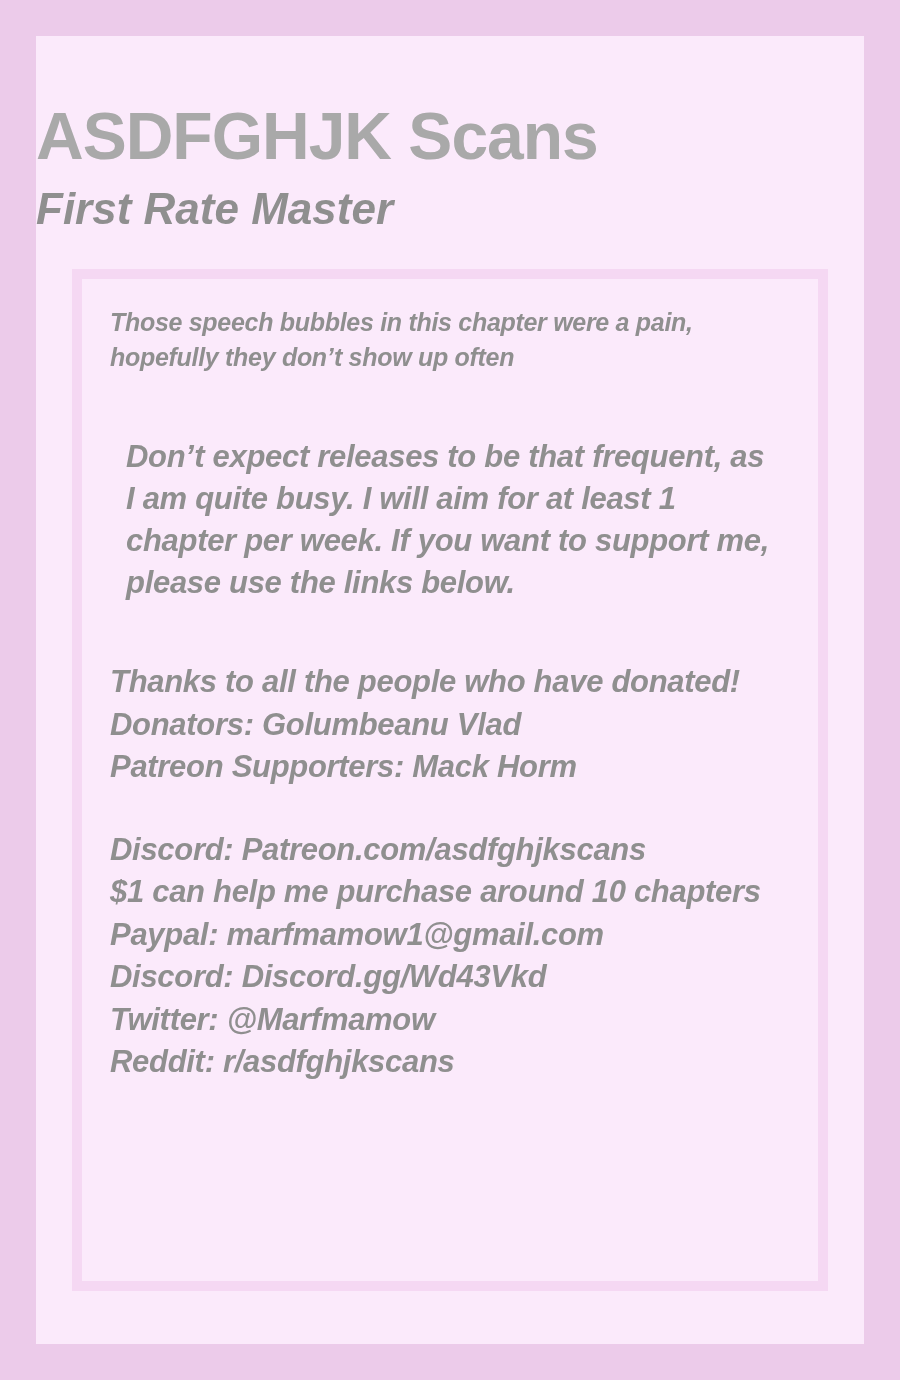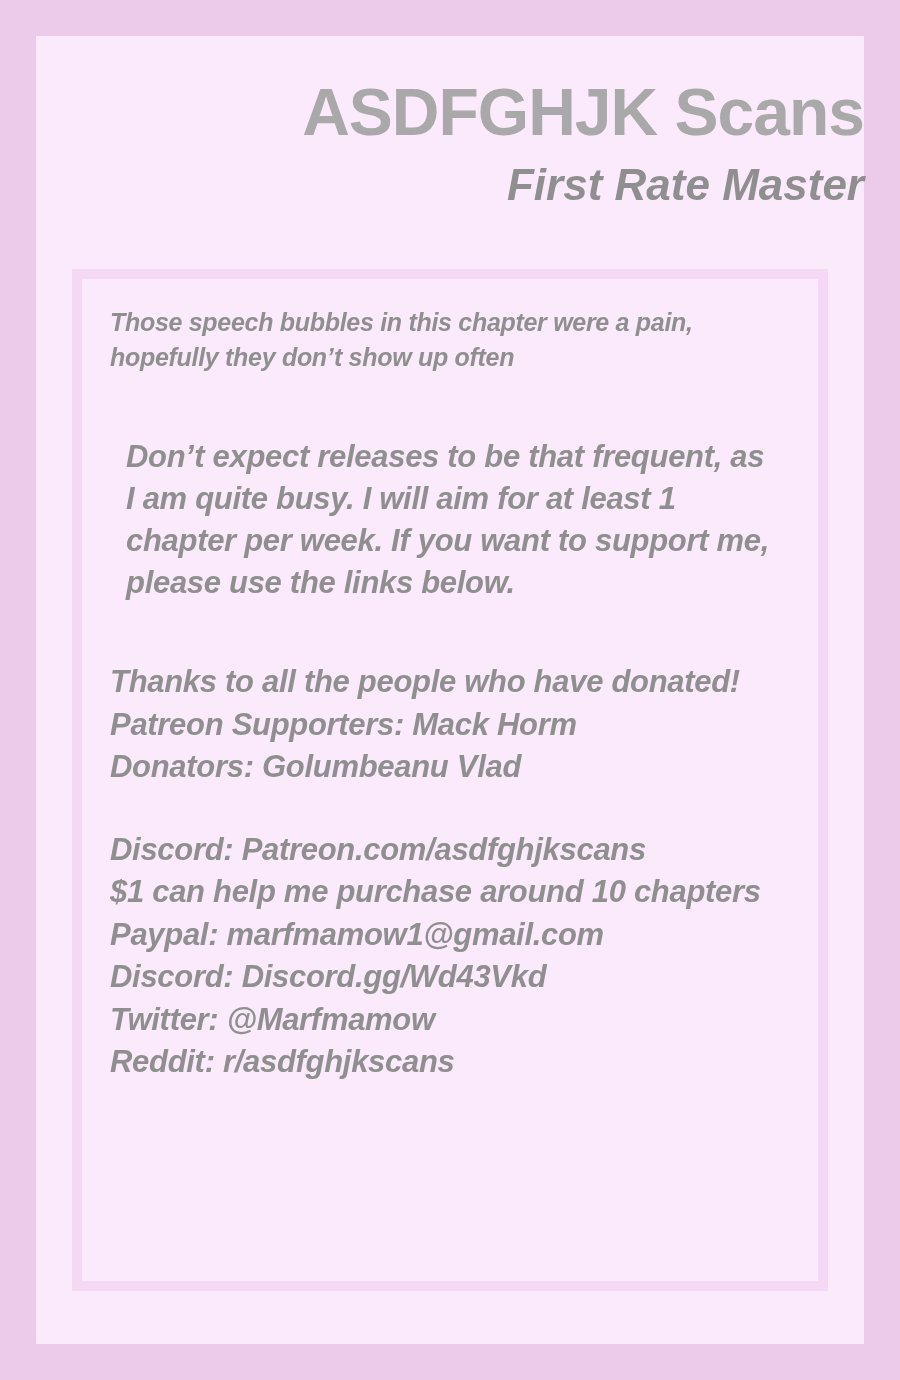--- a/index.html
+++ b/index.html
@@ -16,22 +16,22 @@
   .page {
     position: absolute;
     left: 36px;
     top: 36px;
     width: 828px;
     height: 1308px;
     background: #fbeafb;
     box-sizing: border-box;
   }
   .header {
-    padding-top: 42px;
-    text-align: right;
+    padding-top: 66px;
+    text-align: left;
   }
   .site-title {
     font-size: 66px;
     font-weight: bold;
     color: #a9a9a9;
     letter-spacing: -1px;
     line-height: 1.05;
     margin: 0;
   }
   .series-title {
@@ -102,22 +102,22 @@
 
       <p class="small-note">Those speech bubbles in this chapter were a pain, hopefully they don’t show up often</p>
 
       <div class="gap-lg"></div>
 
       <p class="para">Don’t expect releases to be that frequent, as I am quite busy. I will aim for at least 1 chapter per week. If you want to support me, please use the links below.</p>
 
       <div class="gap-md"></div>
 
       <p class="line wrap">Thanks to all the people who have donated!</p>
+      <p class="line">Donators: Golumbeanu Vlad</p>
       <p class="line">Patreon Supporters:  Mack Horm</p>
-      <p class="line">Donators: Golumbeanu Vlad</p>
 
       <div class="gap-sm"></div>
 
       <p class="line">Discord: Patreon.com/asdfghjkscans</p>
       <p class="line wrap">$1 can help me purchase around 10 chapters</p>
       <p class="line">Paypal: marfmamow1@gmail.com</p>
       <p class="line">Discord: Discord.gg/Wd43Vkd</p>
       <p class="line">Twitter: @Marfmamow</p>
       <p class="line">Reddit: r/asdfghjkscans</p>
 

